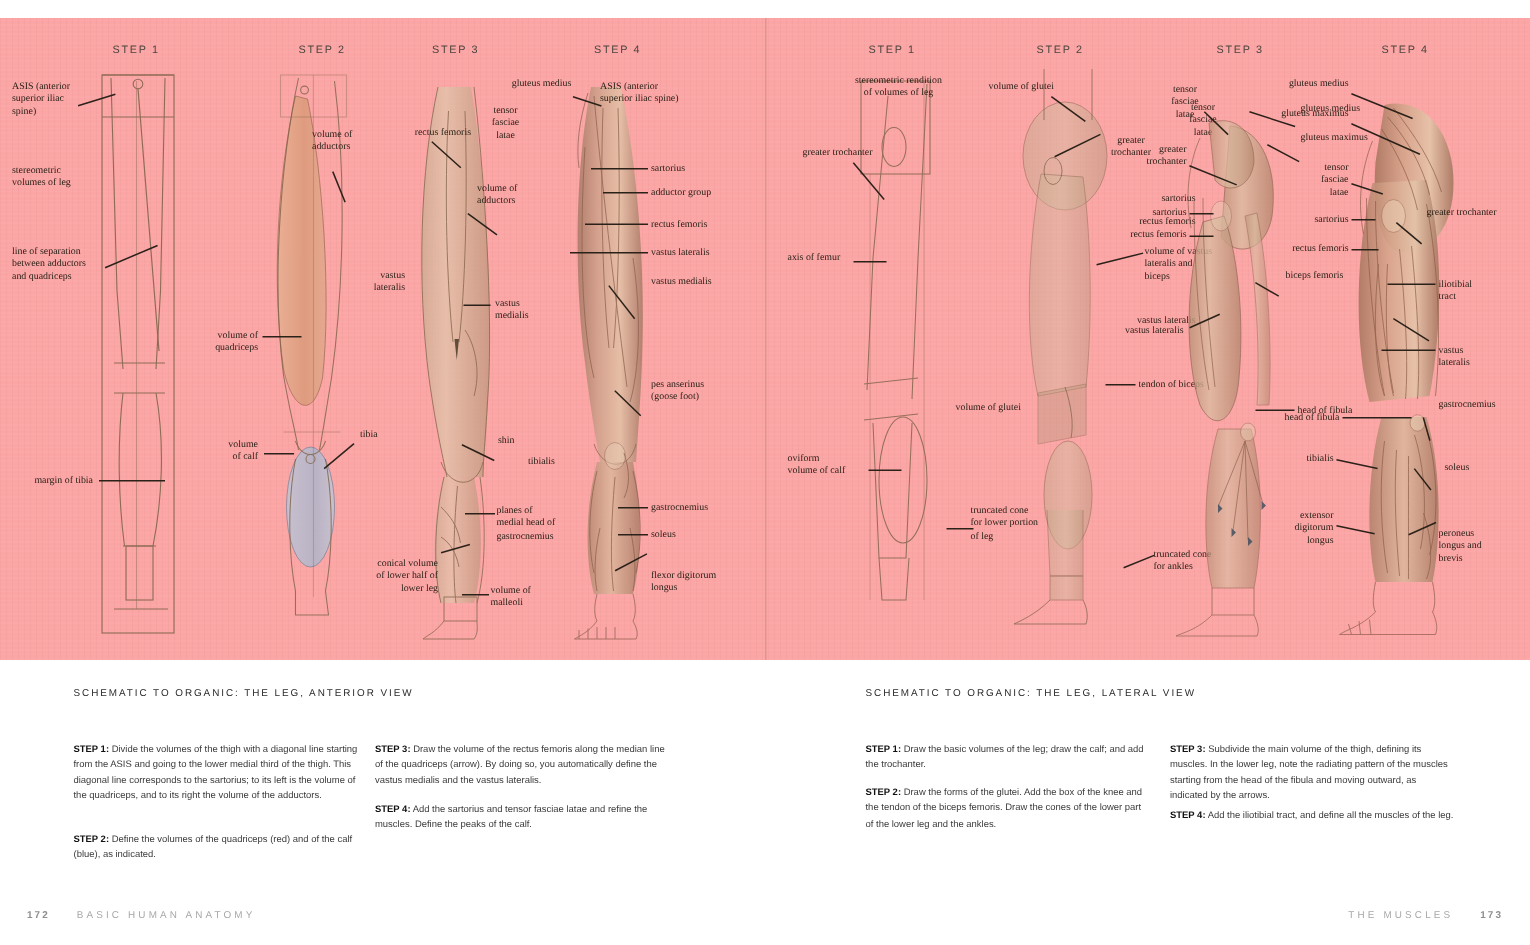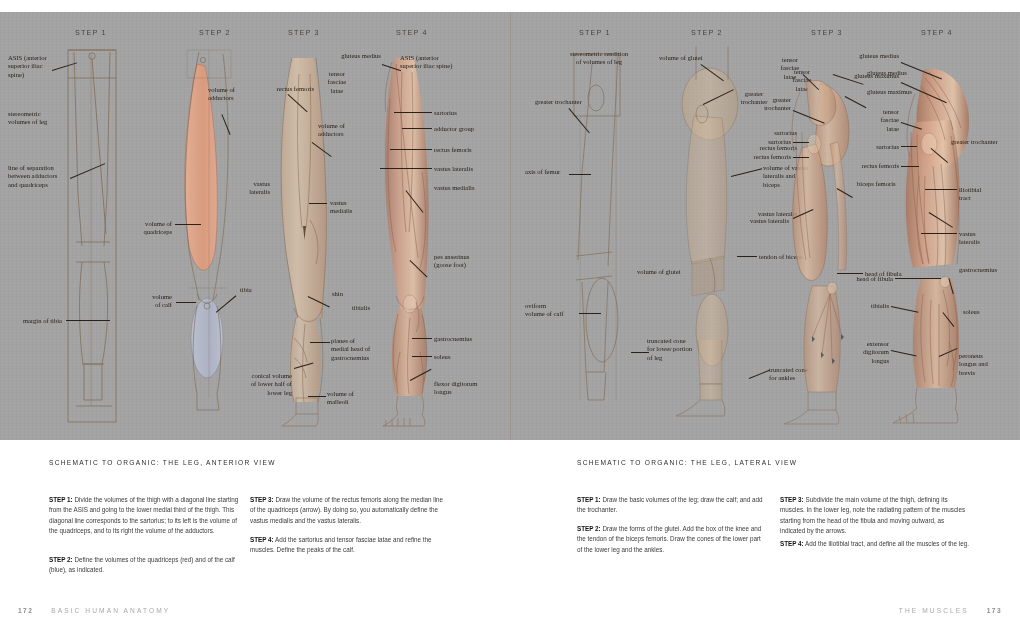--- a/index.html
+++ b/index.html
@@ -15,21 +15,21 @@
     position: relative;
     width: 1020px; height: 630px;
     background: #ffffff;
   }
 
   
   .plate-band {
     position: absolute;
     left: 0; top: 12px;
     width: 1020px; height: 428px;
-    background: #a3a3a3;
+    background: #fca5a5;
     overflow: hidden;
   }
   .plate-band::before {
     
     content: "";
     position: absolute; inset: 0;
     background:
       repeating-linear-gradient(0deg, rgba(255,255,255,.035) 0 1px, rgba(0,0,0,0) 1px 3px),
       repeating-linear-gradient(90deg, rgba(0,0,0,.022) 0 1px, rgba(0,0,0,0) 1px 4px);
     pointer-events: none;

